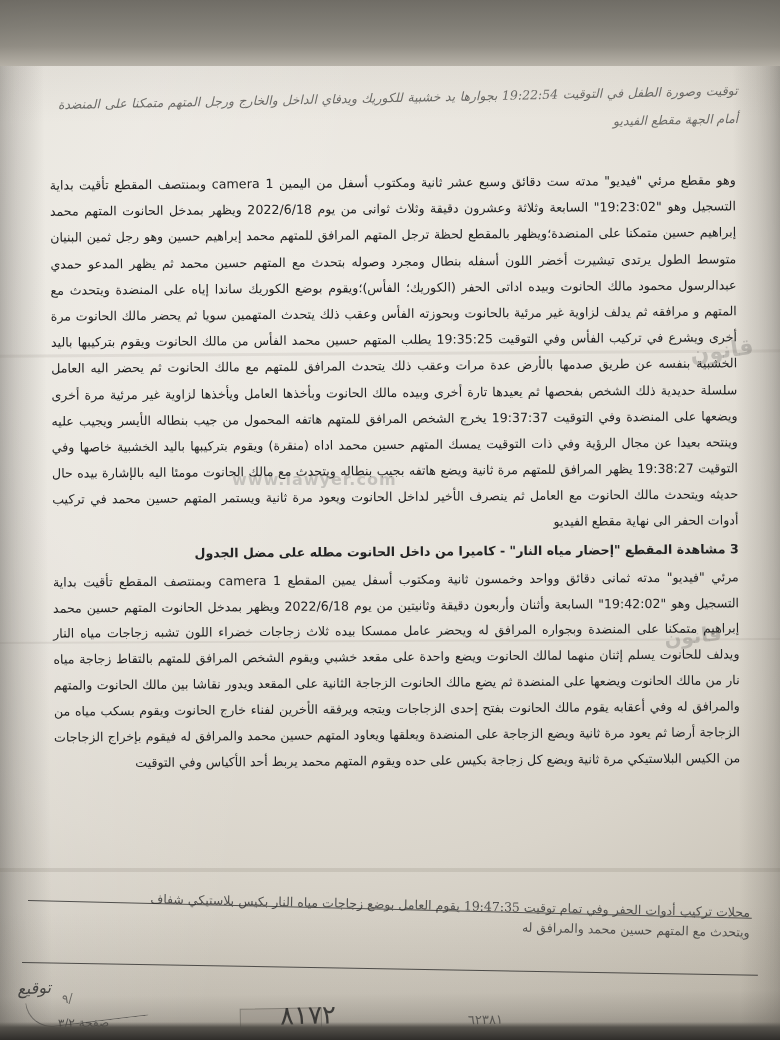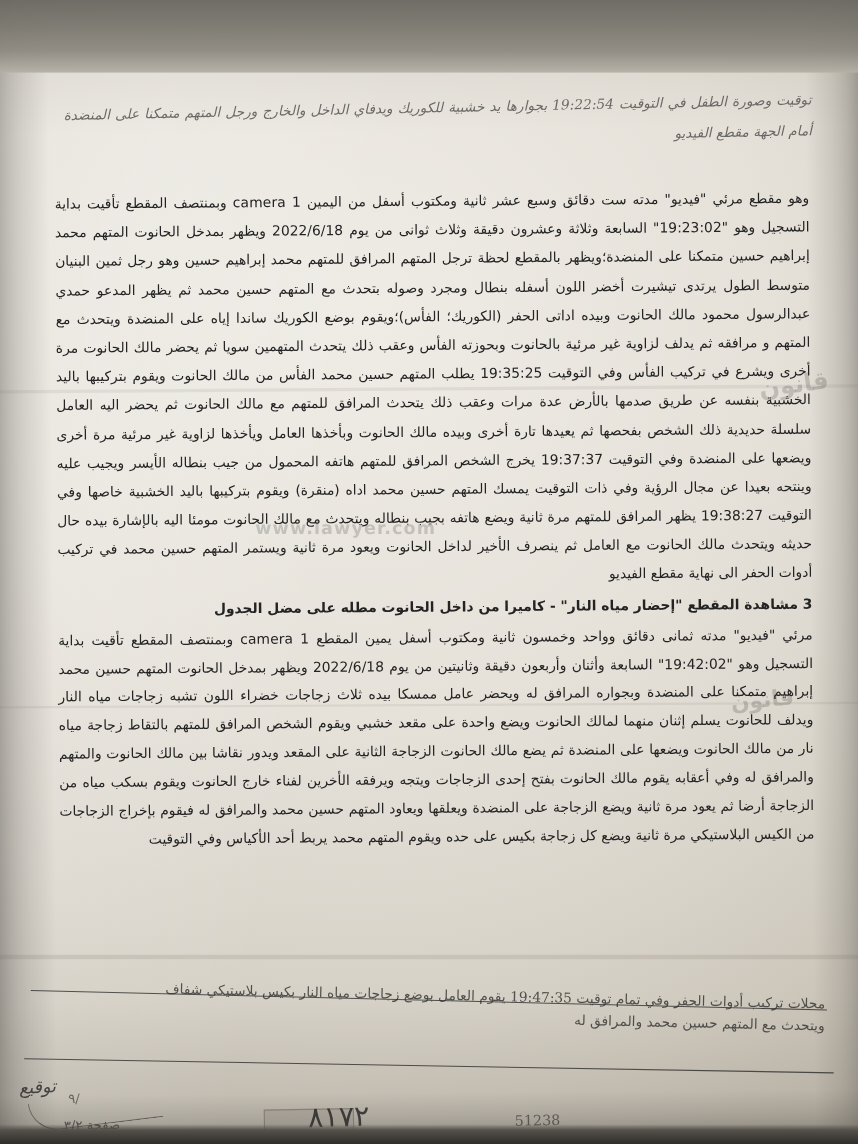--- a/index.html
+++ b/index.html
@@ -271,16 +271,16 @@
 
   <div id="signature">
     <span>توقيع</span>
     <span id="sig-swirl"></span>
   </div>
 
   <div id="corner-mark">٩/</div>
   <div id="stamp-box"></div>
   <div id="stamp-number">٨١٧٢</div>
   <div id="page-footer-note">صفحة ٣/٢</div>
-  <div id="page-code">51238</div>
+  <div id="page-code">٦٢٣٨١</div>
 
   <div id="bottom-band"></div>
 </div>
 
 </body></html>

